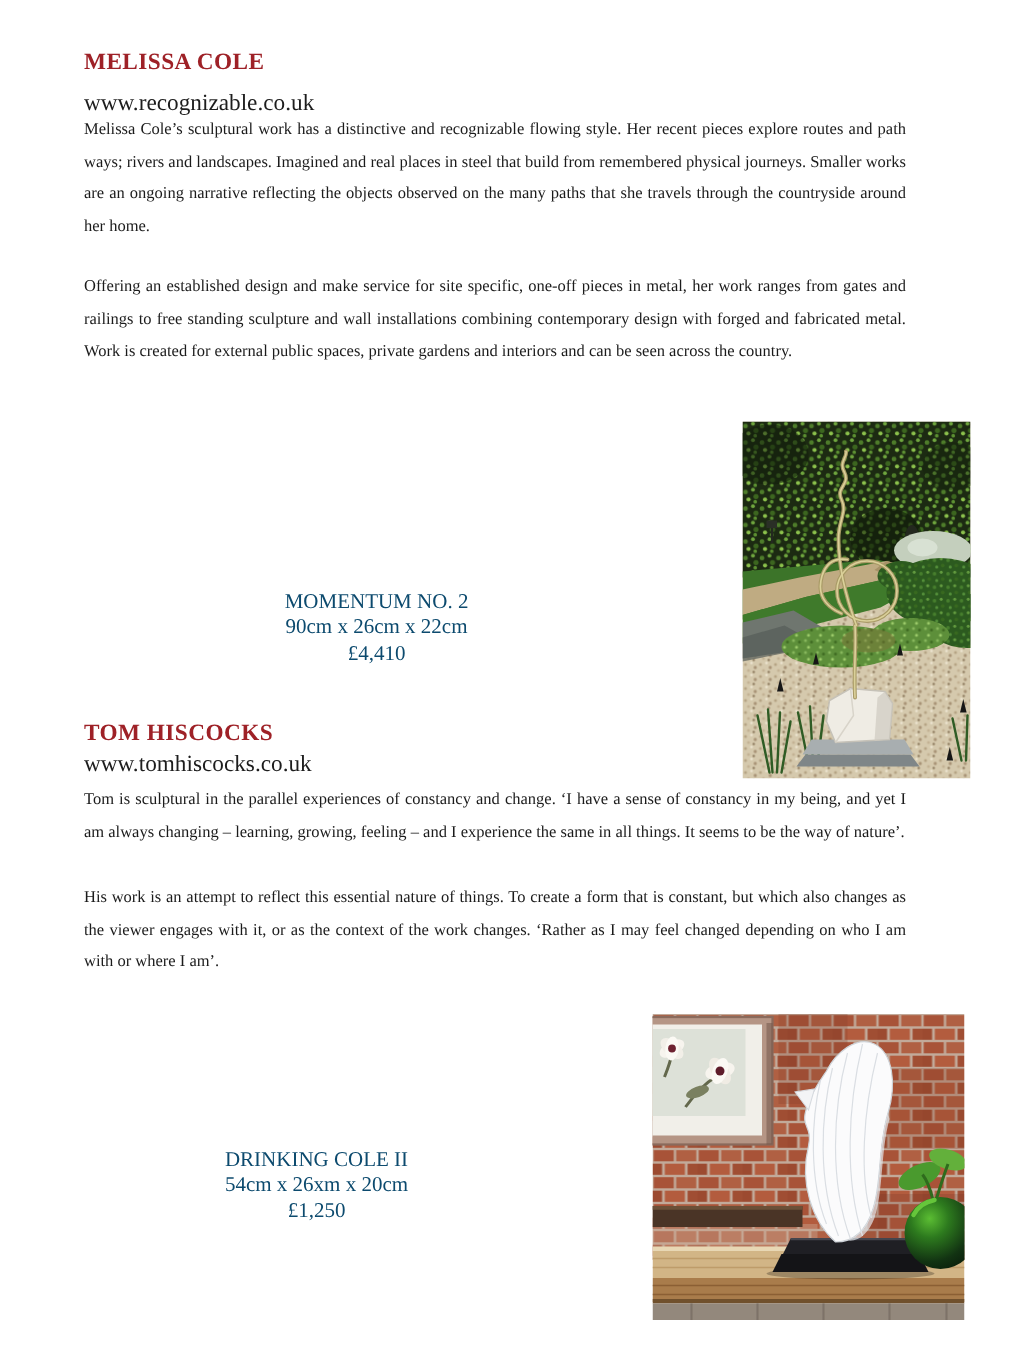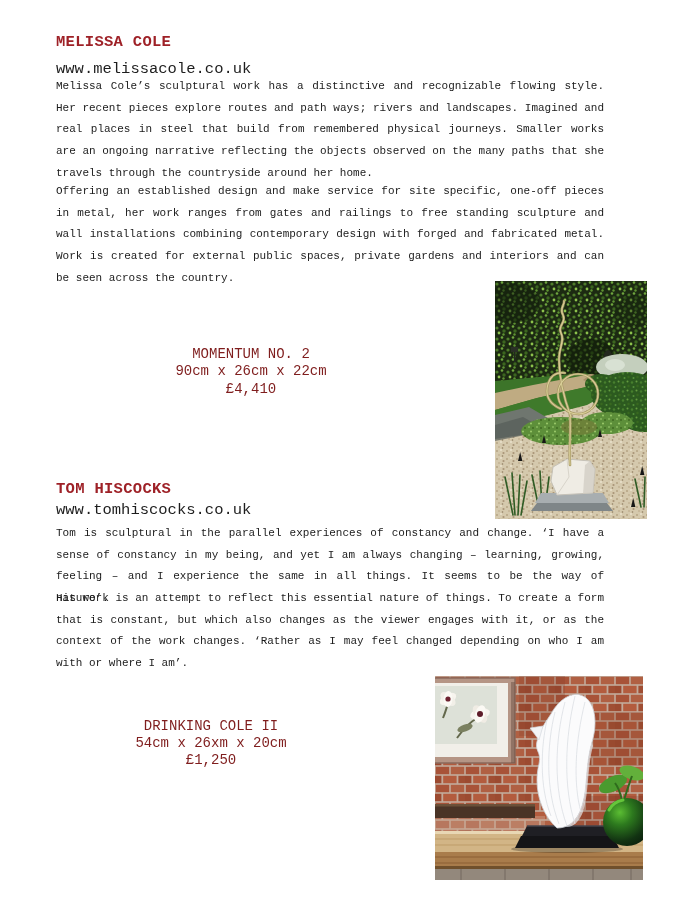--- a/index.html
+++ b/index.html
@@ -1,33 +1,33 @@
 <!DOCTYPE html>
 <html><head>
 <meta charset="utf-8">
 <style>
   html,body{margin:0;padding:0;background:#ffffff;}
   .page{
     position:relative;width:676px;height:901px;background:#ffffff;
-    font-family:Liberation Mono, monospace;color:#1b1b1b;overflow:hidden;
+    font-family:Liberation Serif, serif;color:#1b1b1b;overflow:hidden;
   }
   .artist-heading{
     position:absolute;left:56px;width:548px;
     font-size:15.5px;font-weight:bold;color:#9e2127;letter-spacing:.3px;
   }
   .website{
     position:absolute;left:56px;width:548px;
     font-size:15.5px;color:#1d1d1d;
   }
   .para{
     position:absolute;left:56px;width:548px;
     font-size:11px;line-height:21.7px;text-align:justify;color:#1b1b1b;
   }
   .caption{
-    position:absolute;text-align:center;font-size:14px;color:#7f1d1d;
+    position:absolute;text-align:center;font-size:14px;color:#0c4a6e;margin-top:47px;
   }
   .caption .cap-line{display:block;}
   #caption-1{left:56px;top:346px;width:390px;line-height:17.4px;}
   #caption-2{left:56px;top:718px;width:310px;line-height:17px;}
   .photo{position:absolute;display:block;}
   #photo-1{left:455px;top:265px;width:152px;height:238px;}
   #photo-2{left:395px;top:660px;width:208px;height:204px;}
   #heading-1{top:33px;}
   #website-1{top:60px;}
   #para-1{top:76px;}
@@ -38,21 +38,21 @@
   #para-4{top:588px;}
   svg{display:block;}
 </style>
 </head>
 <body>
 
 <div class="page">
 
   <div class="artist-heading" id="heading-1">MELISSA COLE</div>
 
-  <div class="website" id="website-1">www.melissacole.co.uk</div>
+  <div class="website" id="website-1">www.recognizable.co.uk</div>
 
   <div class="para" id="para-1">Melissa Cole’s sculptural work has a distinctive and recognizable flowing style.  Her recent pieces explore routes and path ways; rivers and landscapes.  Imagined and real places in steel that build from remembered physical journeys.   Smaller works are an ongoing narrative reflecting the objects observed on the many paths that she travels through the countryside around her home.</div>
 
   <div class="para" id="para-2">Offering an established design and make service for site specific, one-off pieces in metal, her work ranges from gates and railings to free standing sculpture and wall installations combining contemporary design with forged and fabricated metal.  Work is created for external public spaces, private gardens and interiors and can be seen across the country.</div>
 
   <div class="caption" id="caption-1">
     <span class="cap-line">MOMENTUM NO. 2</span>
     <span class="cap-line">90cm x 26cm x 22cm</span>
     <span class="cap-line">£4,410</span>
   </div>

